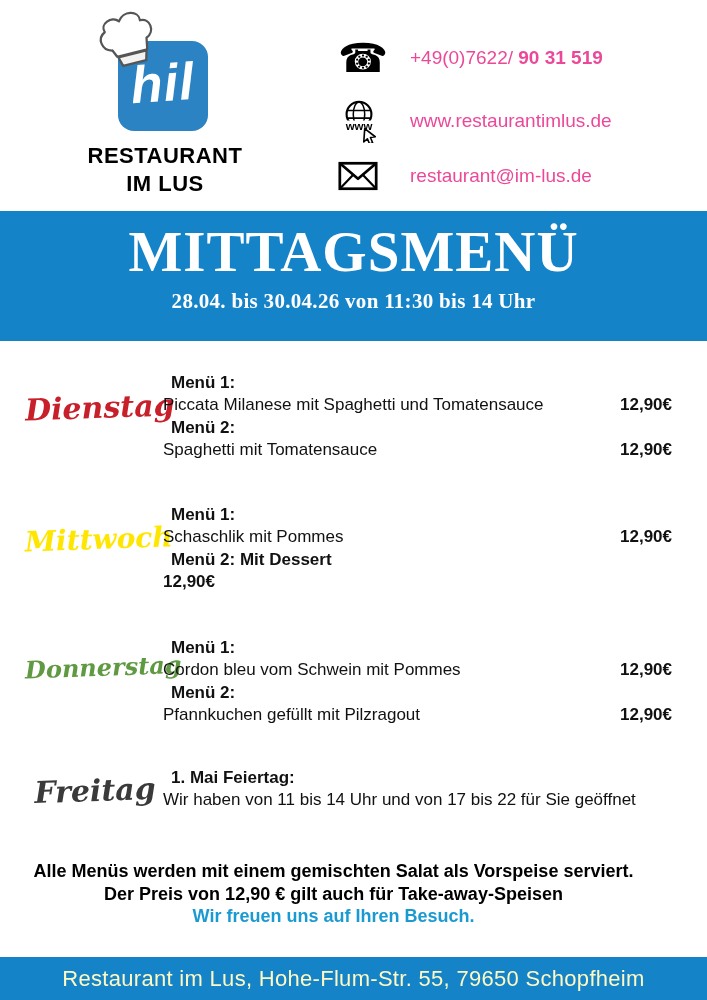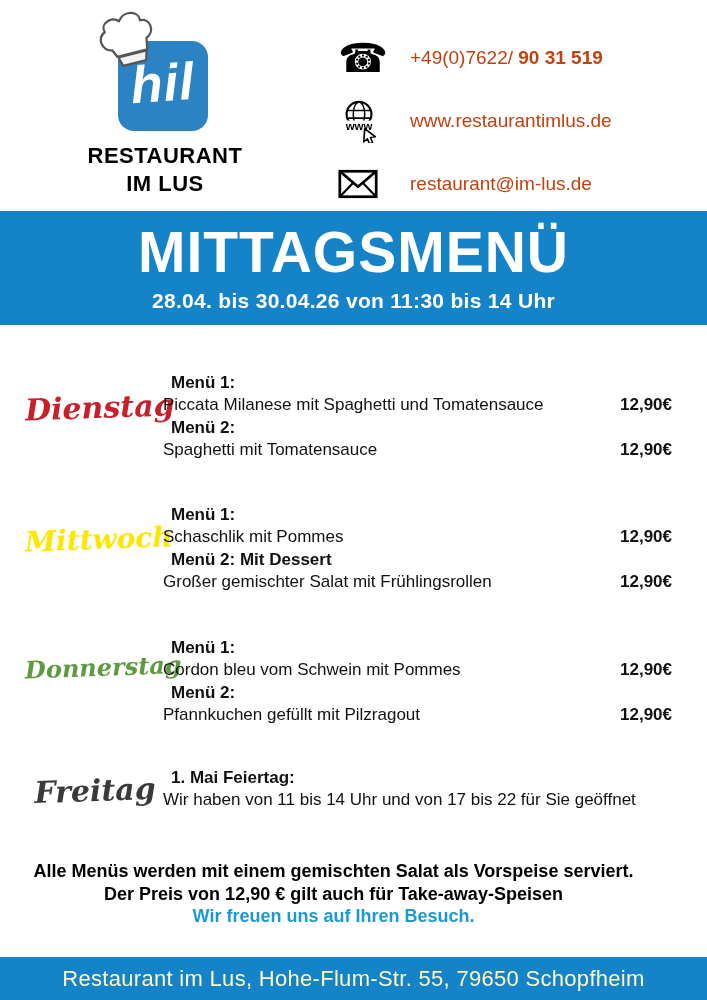--- a/index.html
+++ b/index.html
@@ -20,30 +20,30 @@
     transform:rotate(-4deg); letter-spacing:1px; padding-bottom:6px;
   }
   .chef-hat { position:absolute; left:96px; top:10px; width:66px; height:60px; transform:rotate(-14deg); }
   .brand-name {
     position:absolute; left:65px; top:142px; width:200px; text-align:center;
     font-weight:bold; font-size:22px; line-height:28px; letter-spacing:0.5px; color:#000000;
   }
   
   .contact-row { position:absolute; left:338px; height:44px; display:flex; align-items:center; }
   .contact-row .c-icon { width:46px; display:flex; justify-content:flex-start; align-items:center; }
-  .contact-row .c-text { position:absolute; left:72px; white-space:nowrap; font-size:19px; color:#c2410c; }
+  .contact-row .c-text { position:absolute; left:72px; white-space:nowrap; font-size:19px; color:#ec4899; }
   .row-phone { top:36px; }
   .row-web   { top:99px; }
-  .row-mail  { top:162px; }
+  .row-mail  { top:154px; }
   .phone-glyph { font-family:"DejaVu Sans",sans-serif; font-size:40px; line-height:40px; color:#000; }
   .bold { font-weight:bold; }
   
   .banner {
-    position:absolute; left:0; top:211px; width:707px; height:114px;
-    background:#1583c7; color:#fff; text-align:center;
+    position:absolute; left:0; top:211px; width:707px; height:130px;
+    background:#1583c7; color:#fff; text-align:center;font-family:Liberation Serif, serif;
   }
   .banner-title {
     font-size:57px; font-weight:bold; letter-spacing:1px; line-height:60px; margin-top:11px;
   }
   .banner-subtitle { font-size:21px; font-weight:bold; margin-top:7px; letter-spacing:0.3px; }
   
   .day { position:absolute; left:0; width:707px; }
   .day-label {
     position:absolute; left:25px; width:140px; text-align:center;
     font-weight:bold; font-style:italic; transform:rotate(-2deg);
@@ -139,21 +139,20 @@
   <section class="day d-mittwoch">
     <div class="day-label" style="color: rgb(255, 230, 0);">Mittwoch</div>
     <div class="rows">
       <div class="menu-label"><span>Menü 1:</span><span class="suffix"></span></div>
       <div class="dish-row">
           <span>Schaschlik mit Pommes</span>
           <span class="price">12,90€</span>
         </div>
       <div class="menu-label"><span>Menü 2:</span><span class="suffix"> Mit Dessert</span></div>
       <div class="dish-row">
-          <span>Großer gemischter Salat mit Frühlingsrollen</span>
           <span class="price">12,90€</span>
         </div>
     </div>
   </section>
 
   <section class="day d-donnerstag">
     <div class="day-label" style="color: rgb(95, 153, 66);">Donnerstag</div>
     <div class="rows">
       <div class="menu-label"><span>Menü 1:</span><span class="suffix"></span></div>
       <div class="dish-row">

